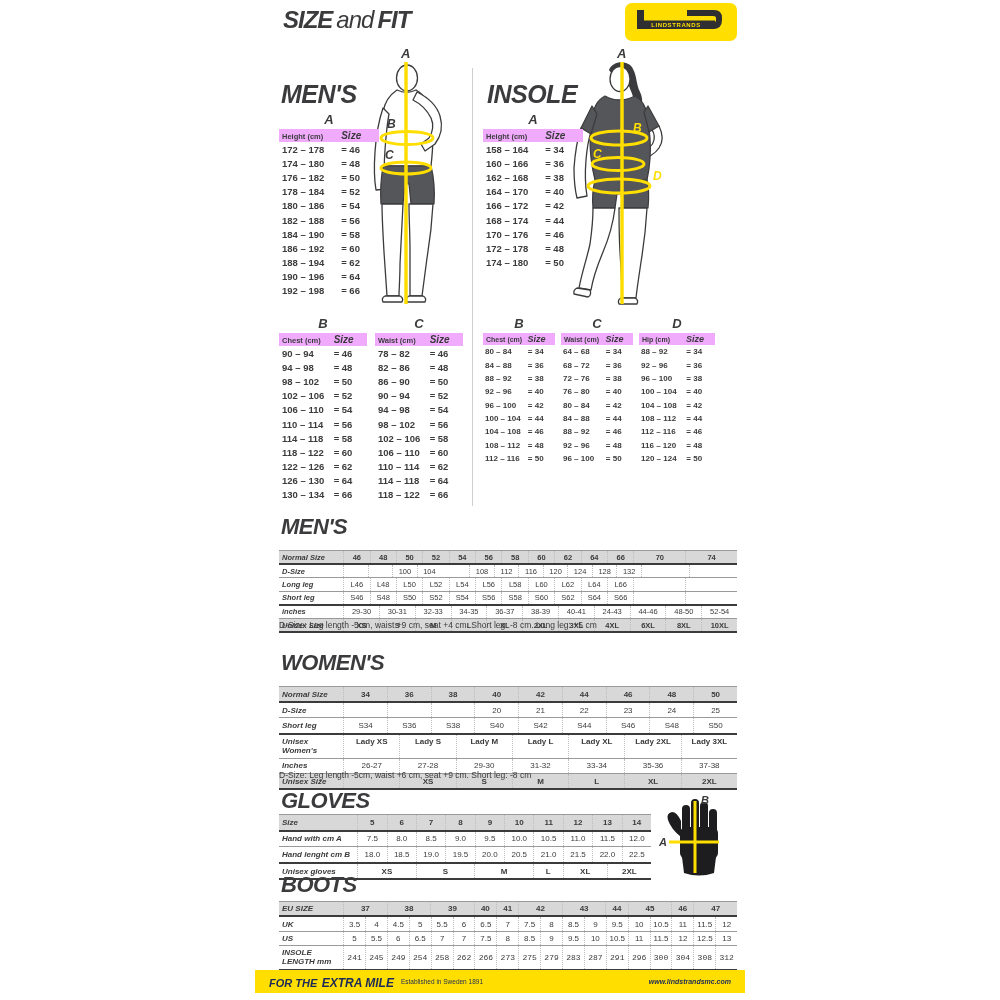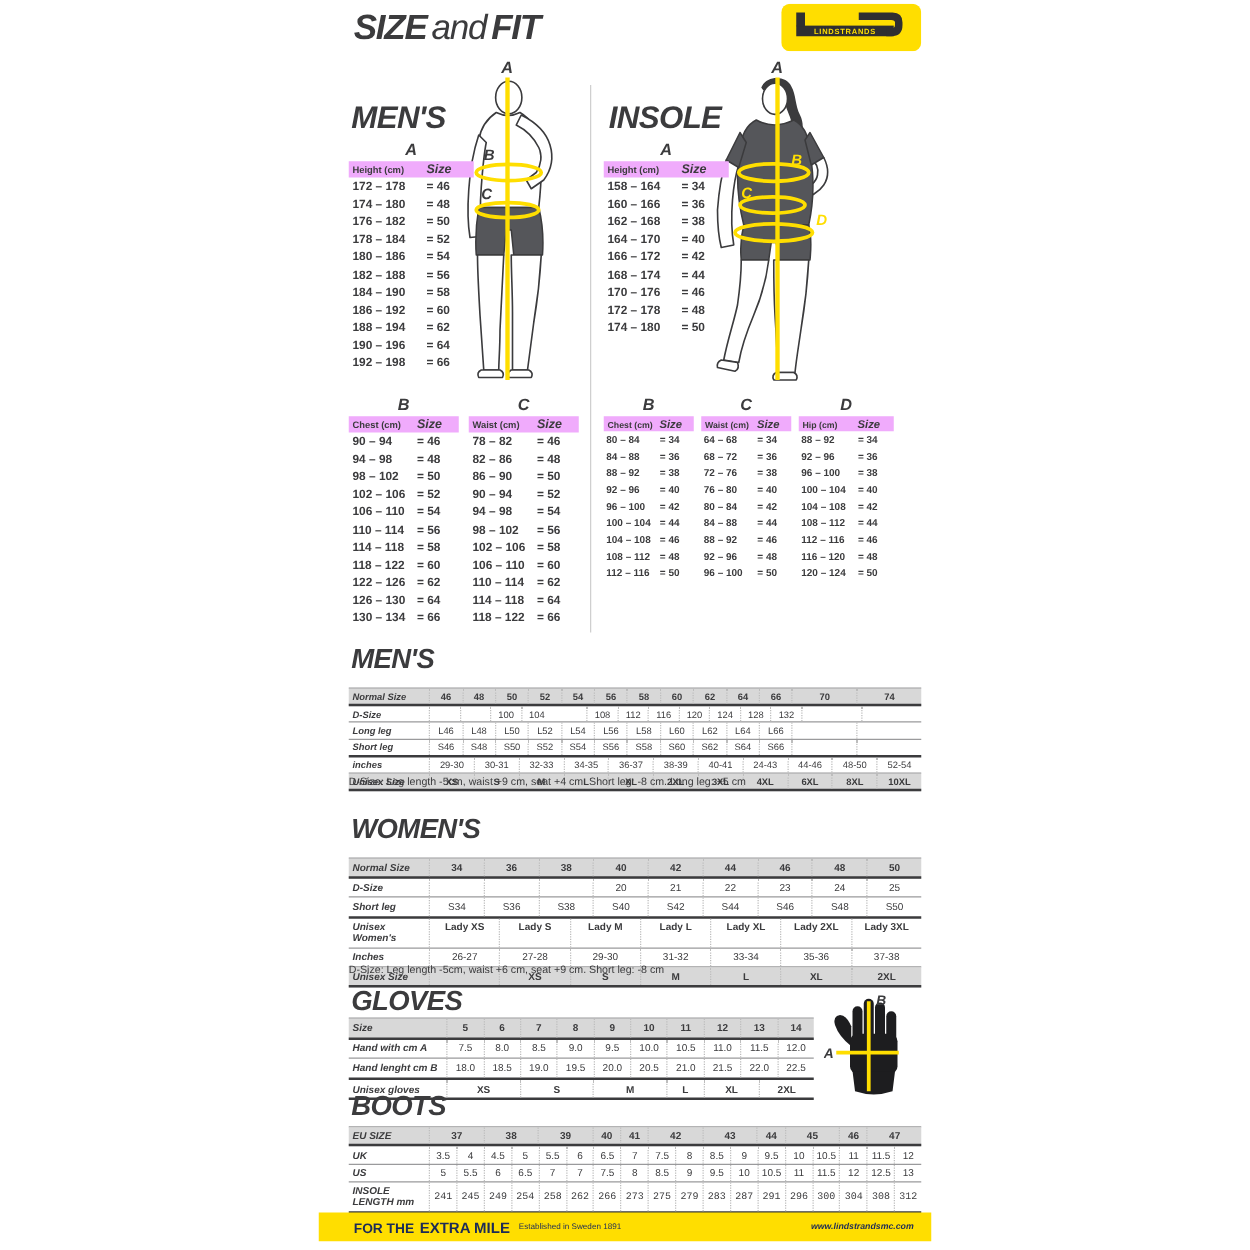--- a/index.html
+++ b/index.html
@@ -1,21 +1,21 @@
 <!DOCTYPE html>
 <html><head>
 <meta charset="utf-8">
 <style>
   html,body{margin:0;padding:0;background:#fff;}
   .page{position:relative;width:1000px;height:1000px;background:#fff;overflow:hidden;
         font-family:"Liberation Sans",sans-serif;color:#3b3b3d;}
   .content{position:absolute;left:255px;top:0;width:490px;height:1000px;}
 
   
-  .title{position:absolute;left:28px;top:6px;font-size:28px;font-style:italic;letter-spacing:-1px;white-space:nowrap;}
+  .title{position:absolute;left:28px;top:6px;font-size:24px;font-style:italic;letter-spacing:-1px;white-space:nowrap;}
   .title .b{font-weight:900;}
   .title .mid{font-weight:400;margin:0 4px;}
   .logo{position:absolute;right:8px;top:3px;width:112px;height:38px;}
 
   
   .sec-h{position:absolute;font-style:italic;font-weight:900;font-size:25px;letter-spacing:-0.5px;}
   .sec-h.small{font-size:22px;}
 
   
   .m-table{position:absolute;}
@@ -54,21 +54,21 @@
   .dark{fill:#55565a;stroke:#3b3b3d;stroke-width:1.2;stroke-linejoin:round;}
   .yline{stroke:#ffde00;stroke-width:3.5;fill:none;}
   .yell{stroke:#ffde00;stroke-width:3;fill:none;}
   .flabel{font:italic 900 13px "Liberation Sans",sans-serif;fill:#3b3b3d;}
   .flabel2{font:italic 900 12px "Liberation Sans",sans-serif;fill:#3b3b3d;}
   .flabelY{font:italic 900 12px "Liberation Sans",sans-serif;fill:#ffde00;}
 
   
   .footer{position:absolute;left:0;right:0;top:970px;height:23px;background:#ffde00;
           display:flex;align-items:center;padding:0 14px;box-sizing:border-box;color:#1c2b57;}
-  .f-slogan{white-space:nowrap;margin-left:14px;}
+  .f-slogan{font-style:italic;white-space:nowrap;}
   .f-for{font-size:11px;font-weight:700;}
   .f-extra{font-size:12px;font-weight:900;}
   .f-est{font-size:6.5px;margin-left:7px;font-weight:400;}
   .f-web{margin-left:auto;font-size:7px;font-weight:700;font-style:italic;}
 </style>
 </head>
 <body>
 
 <div class="page">
   <div class="content">

